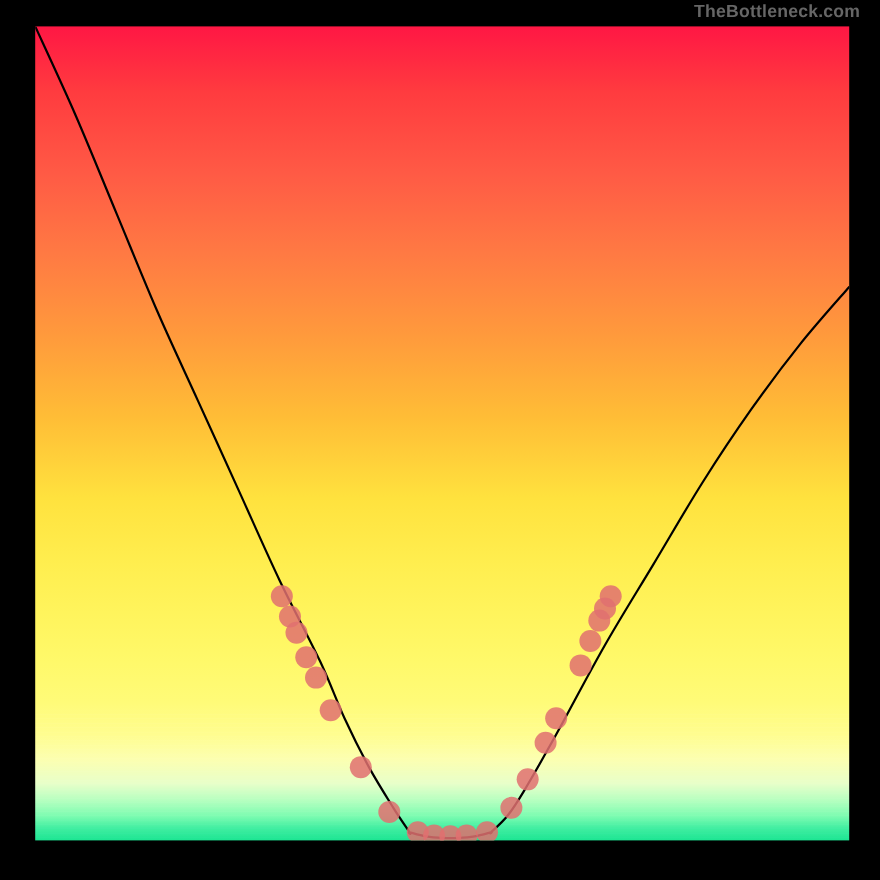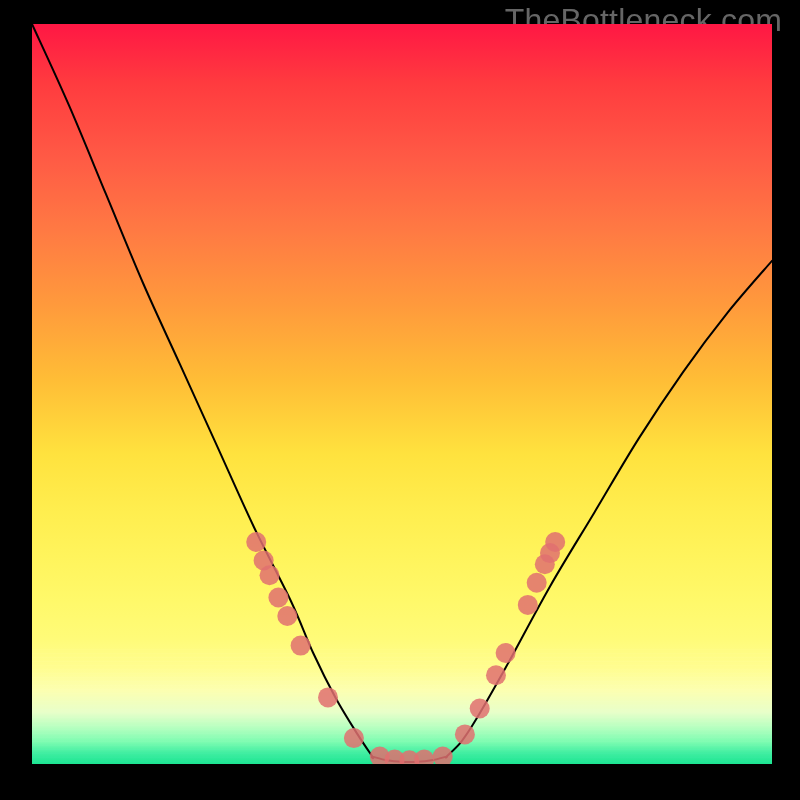--- a/index.html
+++ b/index.html
@@ -47,22 +47,22 @@
     position: absolute;
     left: 0; top: 0;
     width: 100%;
     height: 100%;
   }
   .attribution {
     position: absolute;
     top: 2px;
     right: 18px;
     color: #666;
-    font-size: 32px;
-    font-weight: 400;
+    font-size: 16px;
+    font-weight: 700;
     letter-spacing: 0.2px;
     user-select: none;
   }
   
   .striations {
     position: absolute;
     left: 0;
     bottom: 0;
     width: 100%;
     height: 16%;

